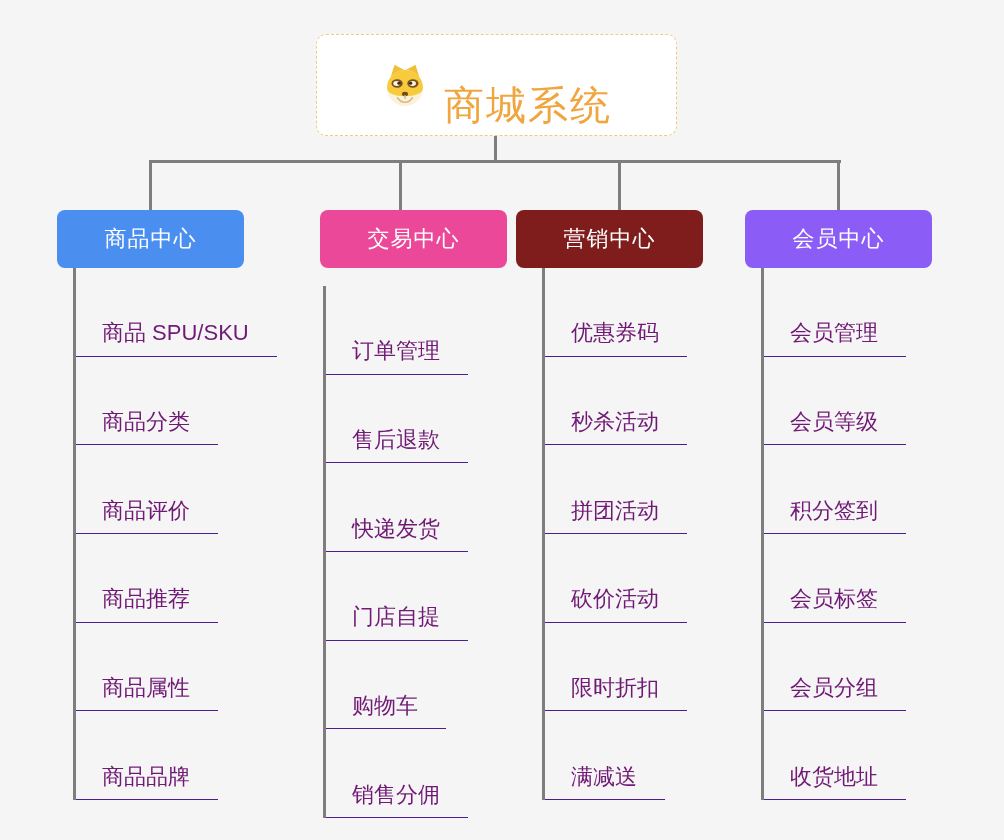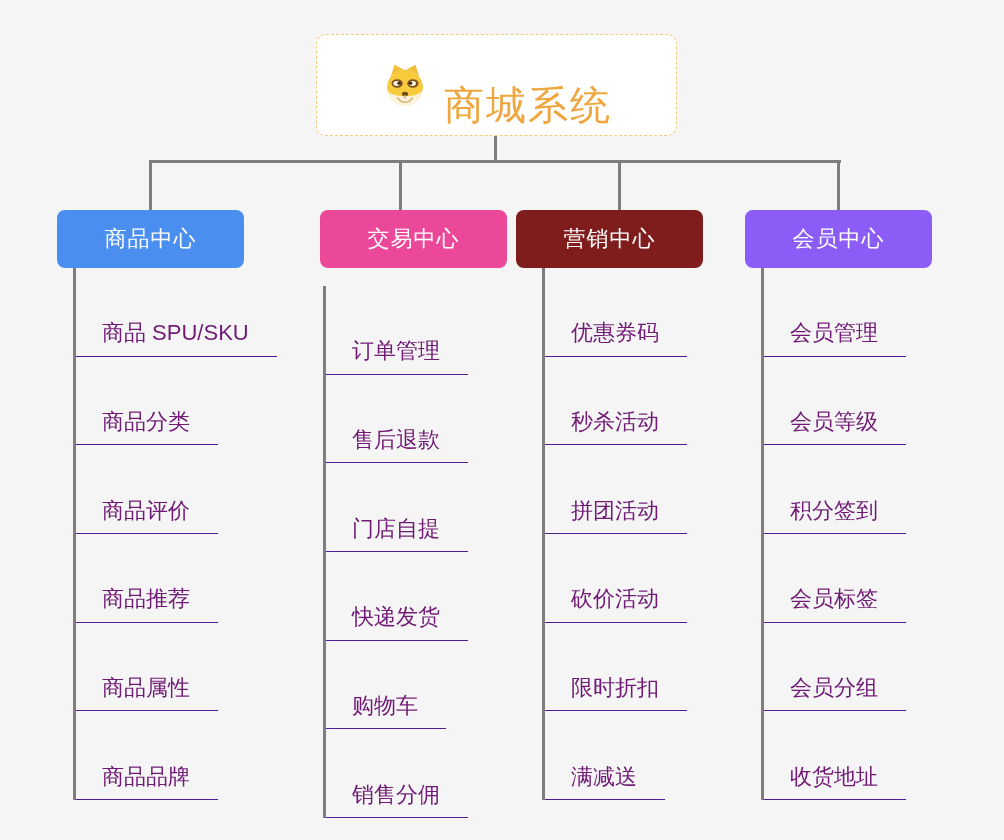--- a/index.html
+++ b/index.html
@@ -126,24 +126,24 @@
         <span>交易中心</span>
       </div>
       <div class="branch-col" style="left: 323px; margin-top: 18px;">
         <div class="leaf-slot">
           <div class="leaf">订单管理</div>
         </div>
         <div class="leaf-slot">
           <div class="leaf">售后退款</div>
         </div>
         <div class="leaf-slot">
-          <div class="leaf">门店自提</div>
+          <div class="leaf">快递发货</div>
         </div>
         <div class="leaf-slot">
-          <div class="leaf">快递发货</div>
+          <div class="leaf">门店自提</div>
         </div>
         <div class="leaf-slot">
           <div class="leaf">购物车</div>
         </div>
         <div class="leaf-slot">
           <div class="leaf">销售分佣</div>
         </div>
       </div>
       <div class="line" style="left: 618px; top: 160px; width: 3px; height: 50px;"></div>
       <div class="branch-box" style="left: 516px; background: #7f1d1d;">

